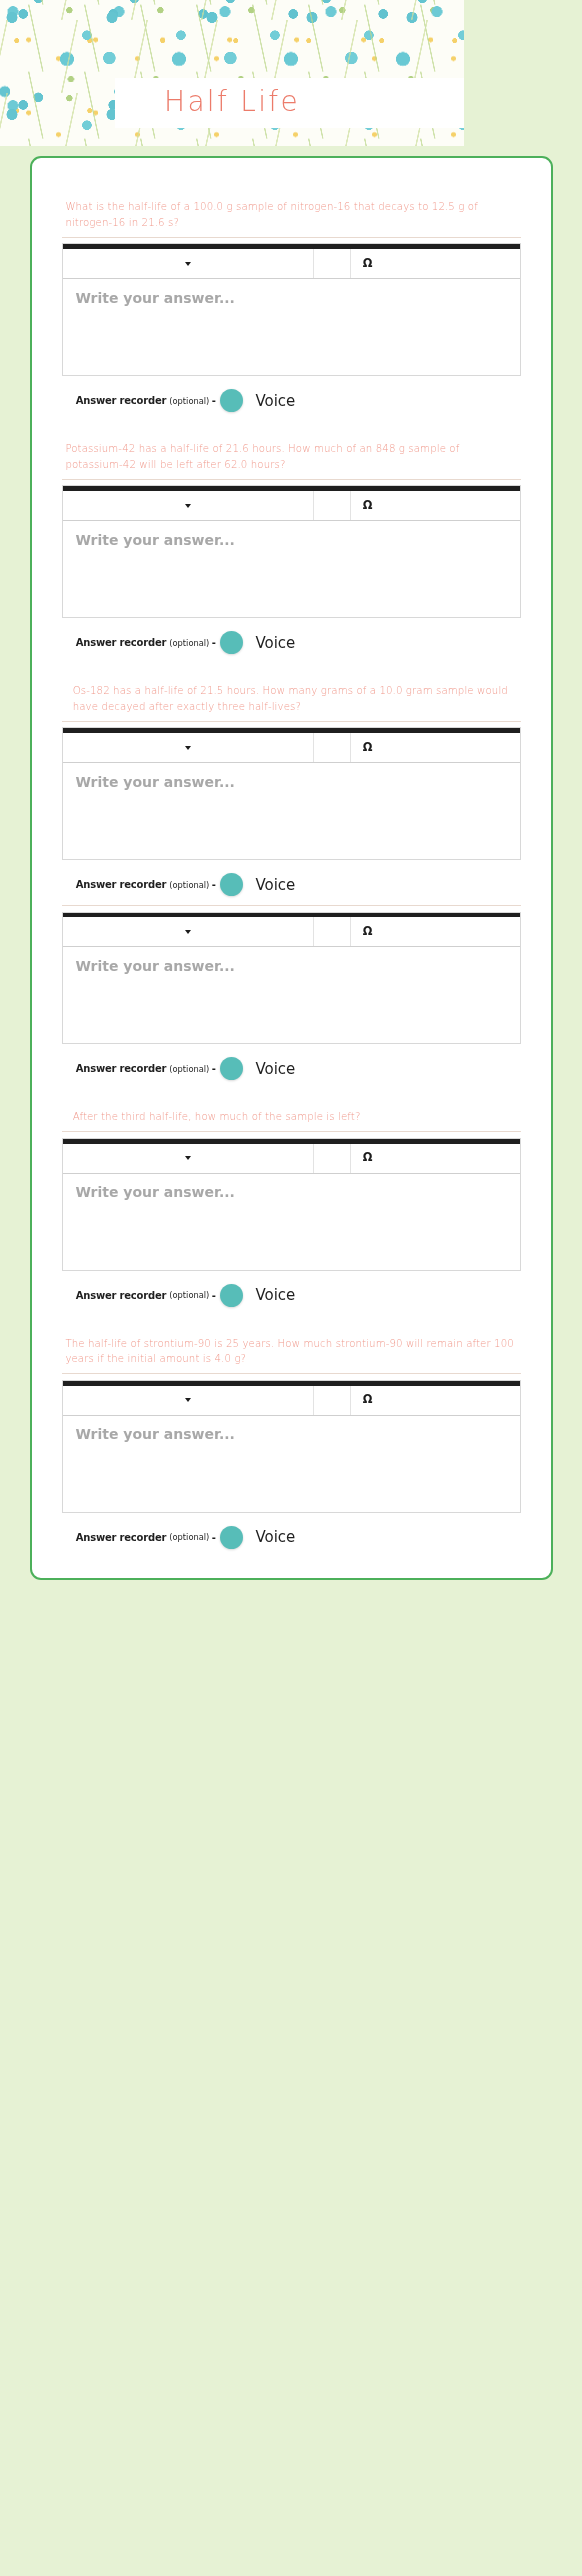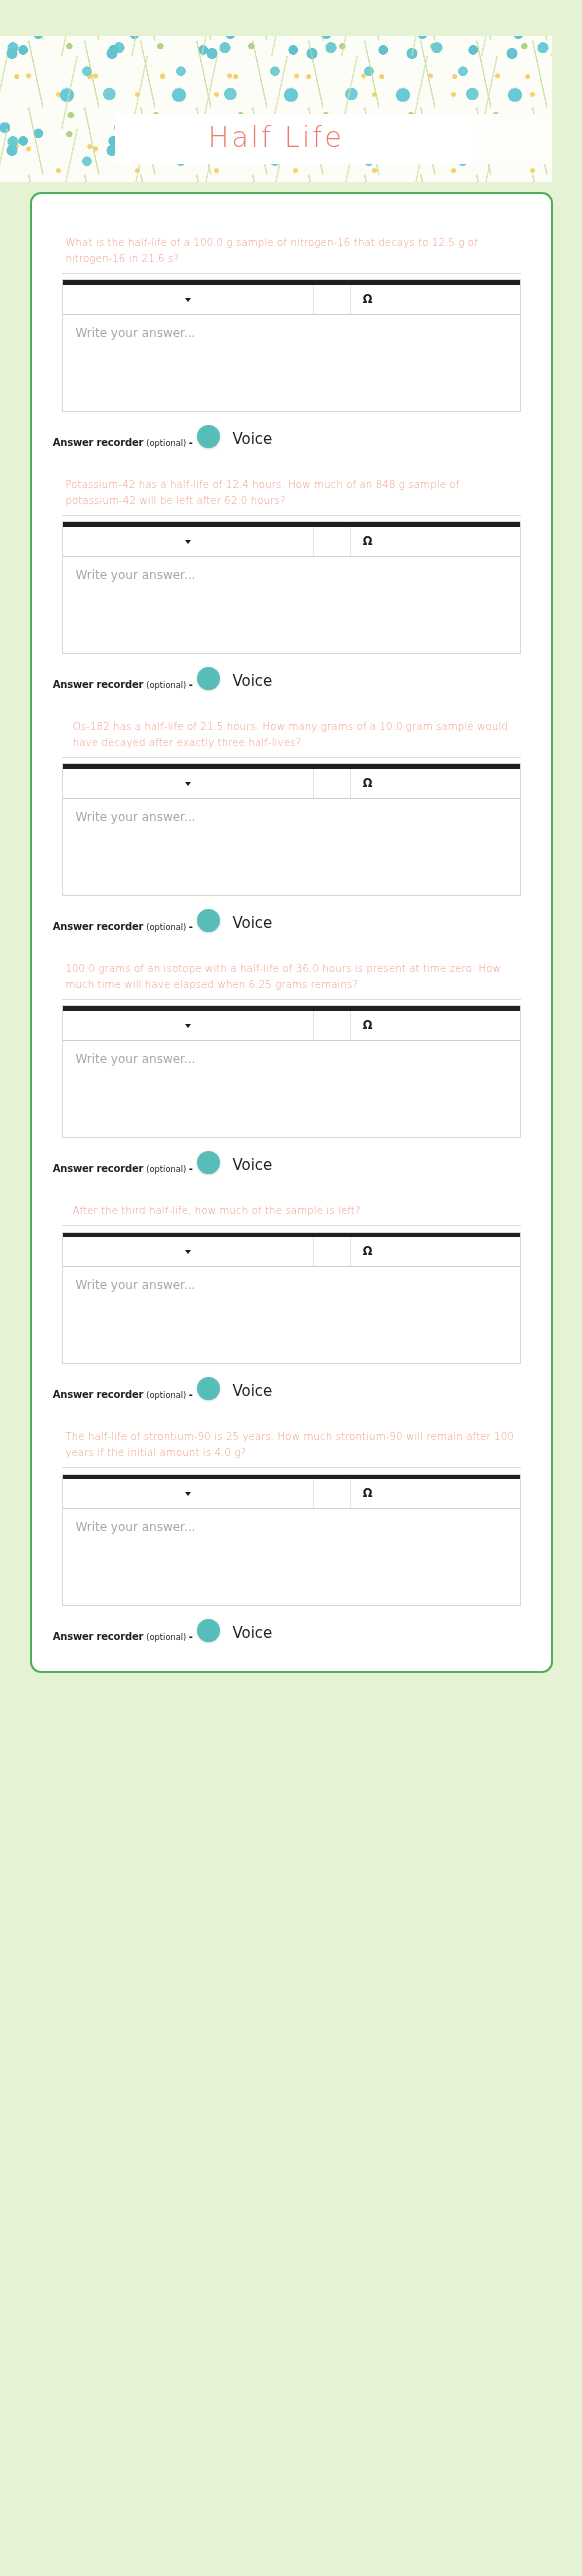--- a/index.html
+++ b/index.html
@@ -7,25 +7,24 @@
   body {
     width: 583px;
     background: #e6f2d4;
     font-family: "Liberation Sans", sans-serif;
     -webkit-font-smoothing: antialiased;
   }
 
   
   .banner {
     position: relative;
-    width: 552px;
+    width: 464px;
     height: 146px;
     overflow: hidden;
     background: #fdfdf5;
-    margin-top: 36px;
   }
   .floral {
     position: absolute;
     inset: 0;
     background-color: #fefef8;
     background-image:
       radial-gradient(circle at 12% 18%, #5cc2cf 0 5.3px, transparent 5.7px),
       radial-gradient(circle at 12% 18%, #c9d77a 0 1.9px, transparent 2.3px),
       radial-gradient(circle at 33% 42%, #62c7d3 0 6.8px, transparent 7.2px),
       radial-gradient(circle at 58% 12%, #59bfcd 0 4.6px, transparent 5px),
@@ -155,30 +154,30 @@
     font-weight: 700;
     color: #1c1c1c;
     line-height: 1;
   }
   .answer-area {
     min-height: 96px;
     padding: 10.6px 12px;
   }
   .answer-placeholder {
     font-family: "DejaVu Sans", sans-serif;
-    font-size: 12px;
+    font-size: 14px;
     color: #a8a8a8;
-    font-weight: 400;
+    font-weight: 700;
   }
 
   
   .recorder-row {
     display: flex;
-    align-items: flex-end;
-    margin: 13px 0 0 4px;
+    align-items: center;
+    margin: 13px 0 0 27px;
     gap: 0;
   }
   .rec-label {
     font-family: "DejaVu Sans", sans-serif;
     font-size: 10px;
     font-weight: 700;
     color: #1f1f1f;
     letter-spacing: -0.2px;
   }
   .rec-optional {
@@ -244,21 +243,21 @@
     <div class="recorder-row">
       <span class="rec-label">Answer recorder</span>
       <span class="rec-optional">(optional)</span>
       <span class="rec-dash">-</span>
       <span class="rec-button"></span>
       <span class="rec-voice">Voice</span>
     </div>
   </div>
 
   <div class="qblock">
-    <div class="qtext">Potassium-42 has a half-life of 12.4 hours. How much of an 848 g sample of potassium-42 will be left after 62.0 hours?</div>
+    <div class="qtext">Potassium-42 has a half-life of 21.6 hours. How much of an 848 g sample of potassium-42 will be left after 62.0 hours?</div>
     <div class="q-underline"></div>
     <div class="editor">
       <div class="editor-topbar"></div>
       <div class="toolbar">
         <div class="tb-group g1">
           <span class="caret"></span>
         </div>
         <div class="tb-group g2"></div>
         <div class="tb-group g3">
           <span class="omega">Ω</span>
@@ -298,21 +297,20 @@
     <div class="recorder-row">
       <span class="rec-label">Answer recorder</span>
       <span class="rec-optional">(optional)</span>
       <span class="rec-dash">-</span>
       <span class="rec-button"></span>
       <span class="rec-voice">Voice</span>
     </div>
   </div>
 
   <div class="qblock">
-    <div class="qtext">100.0 grams of an isotope with a half-life of 36.0 hours is present at time zero. How much time will have elapsed when 6.25 grams remains?</div>
     <div class="q-underline"></div>
     <div class="editor">
       <div class="editor-topbar"></div>
       <div class="toolbar">
         <div class="tb-group g1">
           <span class="caret"></span>
         </div>
         <div class="tb-group g2"></div>
         <div class="tb-group g3">
           <span class="omega">Ω</span>

